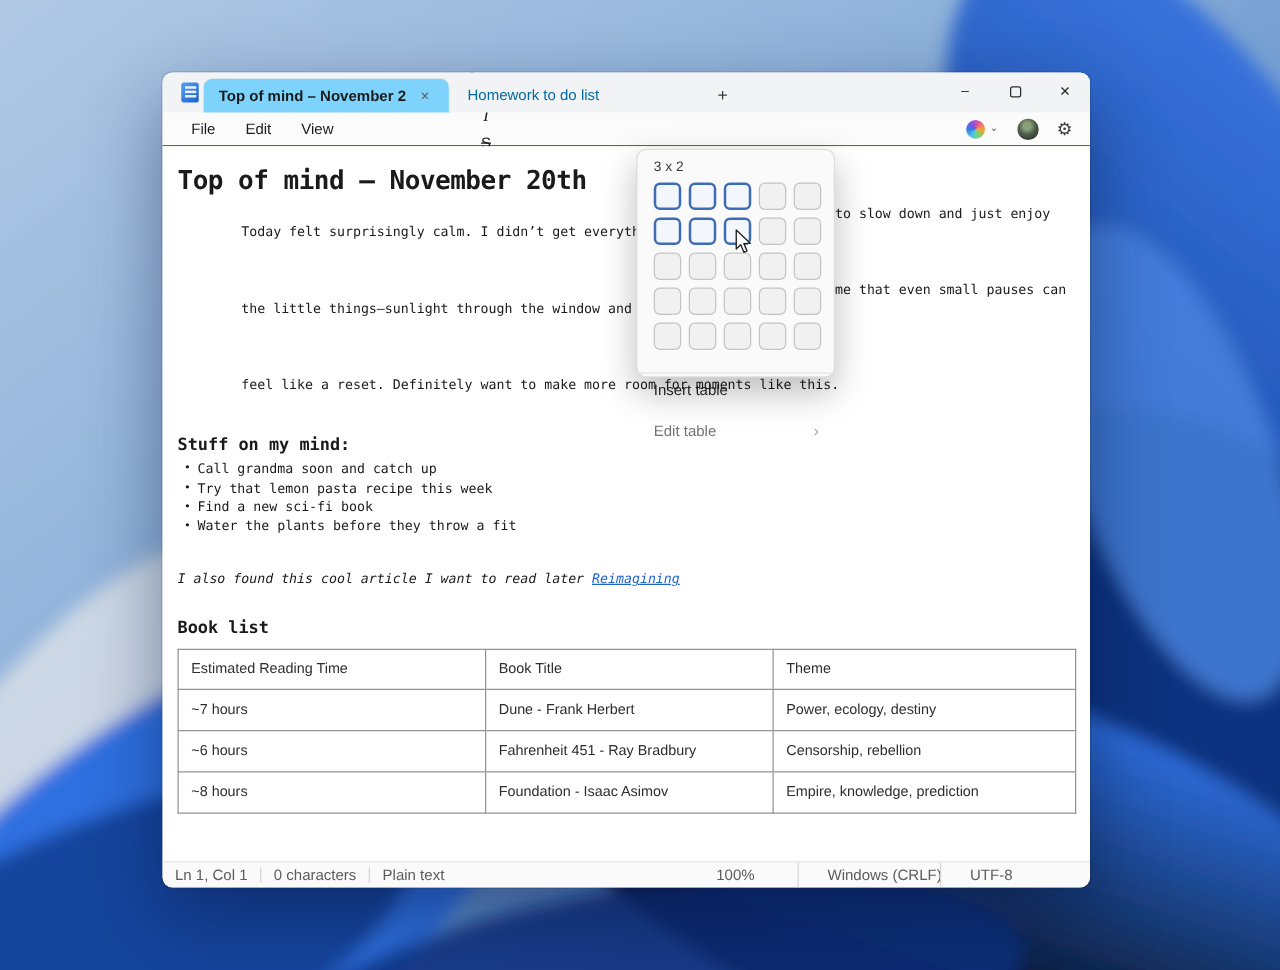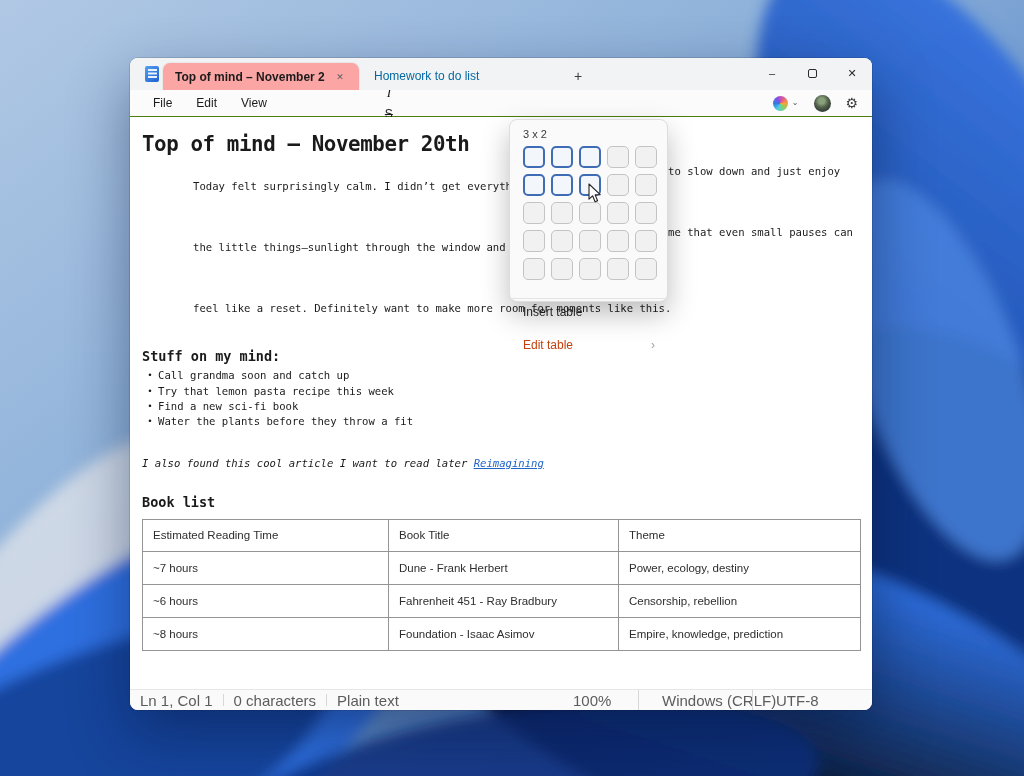--- a/index.html
+++ b/index.html
@@ -15,21 +15,21 @@
     box-shadow:0 24px 60px rgba(4,20,60,.45), 0 0 0 1px rgba(0,0,0,.12);
     display:flex; flex-direction:column; overflow:hidden; }
 
   
   .tabstrip { height:32px; background:#f2f3f5; display:flex; align-items:flex-end; flex:0 0 auto; position:relative; }
   .app-icon-wrap { position:absolute; left:13px; top:8px; width:17px; height:17px; }
   .app-icon { width:14px; height:16px; margin:0 auto; border-radius:2px;
     background:linear-gradient(135deg,#55a0f0,#1d5fd0); position:relative; }
   .app-icon:before { content:""; position:absolute; left:3px; right:2px; top:3px; height:1.5px; background:#e8f1ff; box-shadow:0 3.5px 0 #e8f1ff, 0 7px 0 #e8f1ff; }
   .tab { height:28px; display:flex; align-items:center; font-size:12px; color:#1b1b1b; }
-  .tab.active { margin-left:32px; width:198px; background:#fca5a5; border-radius:8px 8px 0 0;
+  .tab.active { margin-left:32px; width:198px; background:#7dd3fc; border-radius:8px 8px 0 0;
     border:1px solid #e9e9e9; border-bottom:none; padding:0 10px 0 12px; font-weight:bold;margin-top:16px; }
   .tab.active .tab-label { flex:1; white-space:nowrap; overflow:hidden; }
   .tab-close { width:18px; height:18px; border-radius:4px; display:flex; align-items:center; justify-content:center;
     font-size:9px; color:#5d5d5d; font-weight:normal; }
   .tab.inactive { padding:0 14px; color:#0369a1; }
   .new-tab { position:absolute; left:438px; top:8px; width:20px; height:20px; border-radius:4px;
     display:flex; align-items:center; justify-content:center; font-size:14px; color:#3a3a3a; }
   .win-controls { position:absolute; right:0; top:0; height:32px; display:flex; }
   .win-btn { width:40px; height:30px; display:flex; align-items:center; justify-content:center; font-size:11px; color:#2b2b2b; }
   .maxi-box { width:9px; height:9px; border:1px solid #2b2b2b; border-radius:2px; }
@@ -70,38 +70,38 @@
   .doc-h3.booklist { margin-top:25px; }
   .doc-table { border-collapse:collapse; margin-top:9px; width:718px; table-layout:fixed;
     font-family:"Liberation Sans", sans-serif; font-size:11.5px; color:#2e2e2e;
     border:1px solid #4a4a4a;padding-left:20px; }
   .doc-table td { border:1px solid #949494; height:33px; padding:0 0 0 10px; vertical-align:middle; background:#fff; }
   .doc-table tr.hdr td { height:32px; }
   .col-time { width:246px; } .col-title { width:230px; } .col-theme { width:242px; }
 
   
   .statusbar { height:21px; background:#fafafa; border-top:1px solid #e6e6e6; flex:0 0 auto;
-    font-size:15px; color:#5c5c5c; position:relative; display:flex; align-items:center; }
+    font-size:12px; color:#5c5c5c; position:relative; display:flex; align-items:center; }
   .sb-left { display:flex; align-items:center; height:100%; padding-left:10px; }
   .sb-sep { width:1px; height:12px; background:#d7d7d7; margin:0 10px; }
   .sb-abs { position:absolute; top:0; height:100%; display:flex; align-items:center; }
 
   
   .picker { position:absolute; left:509px; top:119px; width:159px; height:183px; z-index:20;
     background:#fafafa; border:1px solid #ddd; border-radius:8px;
     box-shadow:0 12px 28px rgba(0,0,0,.26); font-size:12px; color:#1f1f1f; }
   .picker-size { position:absolute; left:13px; top:8px; font-size:11px; color:#3c3c3c; }
   .picker-grid { position:absolute; left:13px; top:26px; display:grid;
     grid-template-columns:repeat(5,22px); grid-auto-rows:22px; gap:6px; }
   .pcell { width:22px; height:22px; border-radius:5px; background:#f1f1f1; border:1px solid #c4c4c4; }
   .pcell.sel { border:2px solid #3f6db5; background:#f3f7fc; }
   .picker-div { position:absolute; left:0; right:0; top:178px; height:1px; background:#e4e4e4; }
   .picker-item { position:absolute; left:13px; }
   .picker-insert { top:185px; }
-  .picker-edit { top:218px; color:#c2410c; }
+  .picker-edit { top:218px; color:#737373; }
   .picker-chev { position:absolute; right:12px; top:218px; color:#a0a0a0; font-size:12px; }
 
   .cursor { position:absolute; left:588px; top:183px; z-index:30; }
 </style>
 </head>
 <body>
 
 <div class="wallpaper">
   <svg width="1024" height="776" viewBox="0 0 1024 776">
     <defs>

